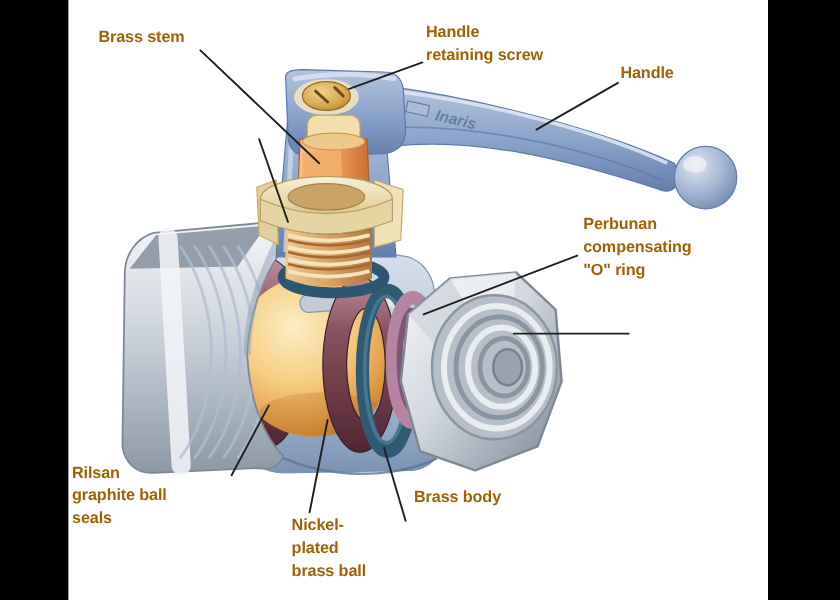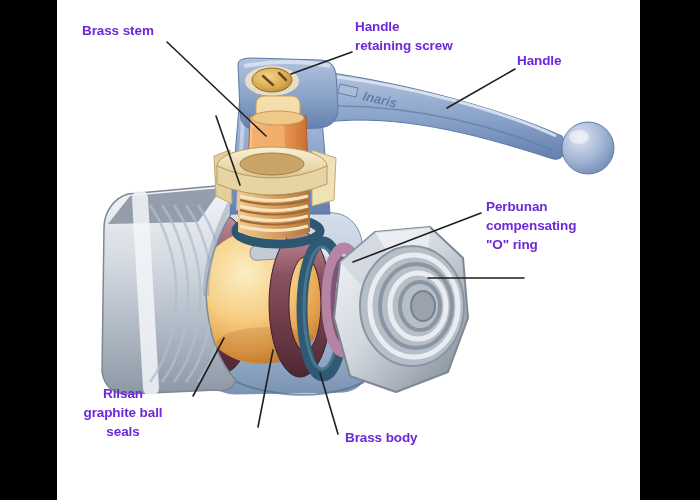--- a/index.html
+++ b/index.html
@@ -2,23 +2,23 @@
 <html><head>
 <meta charset="utf-8">
 <style>
   html,body{margin:0;padding:0;background:#666;}
   .stage{position:relative;width:700px;height:500px;background:#ffffff;overflow:hidden;
          font-family:"Liberation Sans",sans-serif;}
   .letterbox{position:absolute;top:0;height:500px;background:#000;}
   .letterbox.left{left:0;width:57px;}
   .letterbox.right{left:640px;width:60px;}
   svg.art{position:absolute;left:0;top:0;}
-  .label{position:absolute;color:#6d28d9;font-size:13.5px;line-height:19px;font-weight:600;
+  .label{position:absolute;color:#a16207;font-size:13.5px;line-height:19px;font-weight:600;
          letter-spacing:-0.1px;white-space:pre-line;z-index:5;}
-  .label.right{text-align:center;}
+  .label.right{text-align:left;}
 </style>
 </head>
 <body>
 
 <div class="stage">
   <svg class="art" width="700" height="500" viewBox="0 0 700 500">
     <defs>
       <linearGradient id="gSilver" x1="0" y1="0" x2="0" y2="1">
         <stop offset="0" stop-color="#f3f5f8"></stop>
           <stop offset=".35" stop-color="#d6dbe2"></stop>
@@ -201,23 +201,26 @@
       <line x1="193" y1="396" x2="224" y2="338"></line>
       <line x1="258" y1="427" x2="273" y2="350"></line>
       <line x1="338" y1="434" x2="320" y2="373"></line>
     </g>
   </svg>
 
   <div class="label" style="left:82px;top:21px">Brass stem</div>
   <div class="label" style="left:355px;top:17px">Handle
 retaining screw</div>
   <div class="label" style="left:517px;top:51px">Handle</div>
-  <div class="label" style="left:486px;top:197px">Perbunan
+  <div class="label" style="left:486px;top:177px">Perbunan
 compensating
 "O" ring</div>
   <div class="label right" style="left:60px;top:384px;width:126px">Rilsan
 graphite ball
 seals</div>
-  <div class="label" style="left:345px;top:428px">Brass body</div>
+  <div class="label" style="left:243px;top:428px">Nickel-
+plated
+brass ball</div>
+  <div class="label" style="left:345px;top:404px">Brass body</div>
 
   <div class="letterbox left"></div>
   <div class="letterbox right"></div>
 </div>
 
 </body></html>

